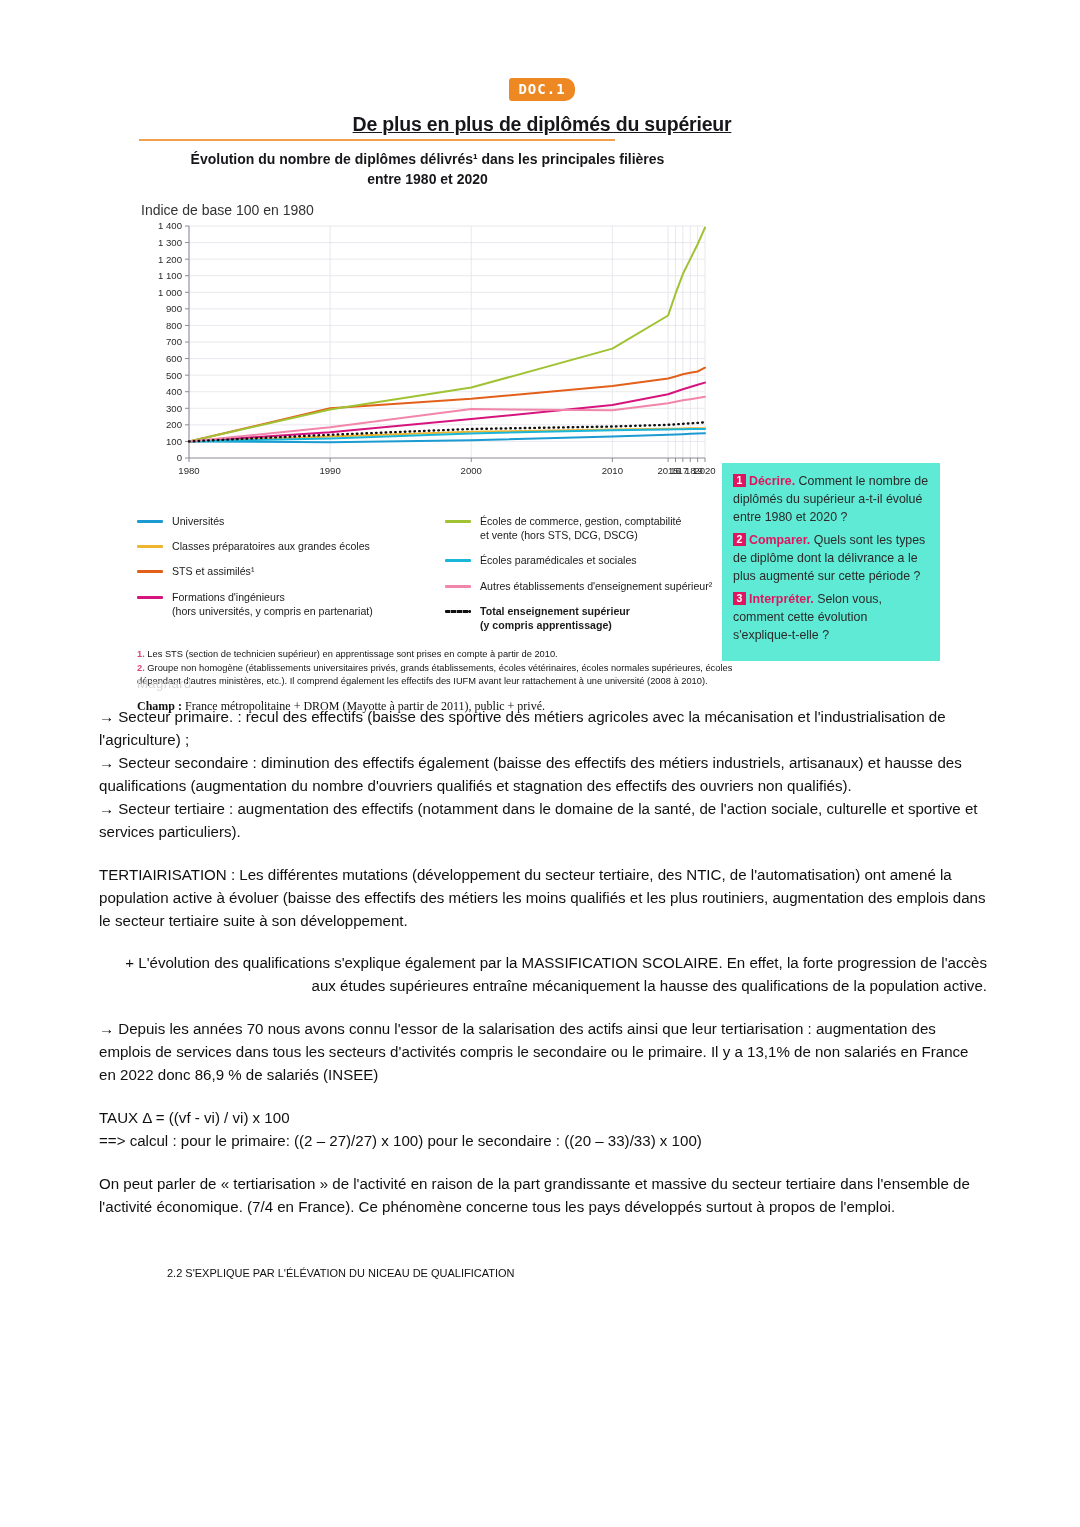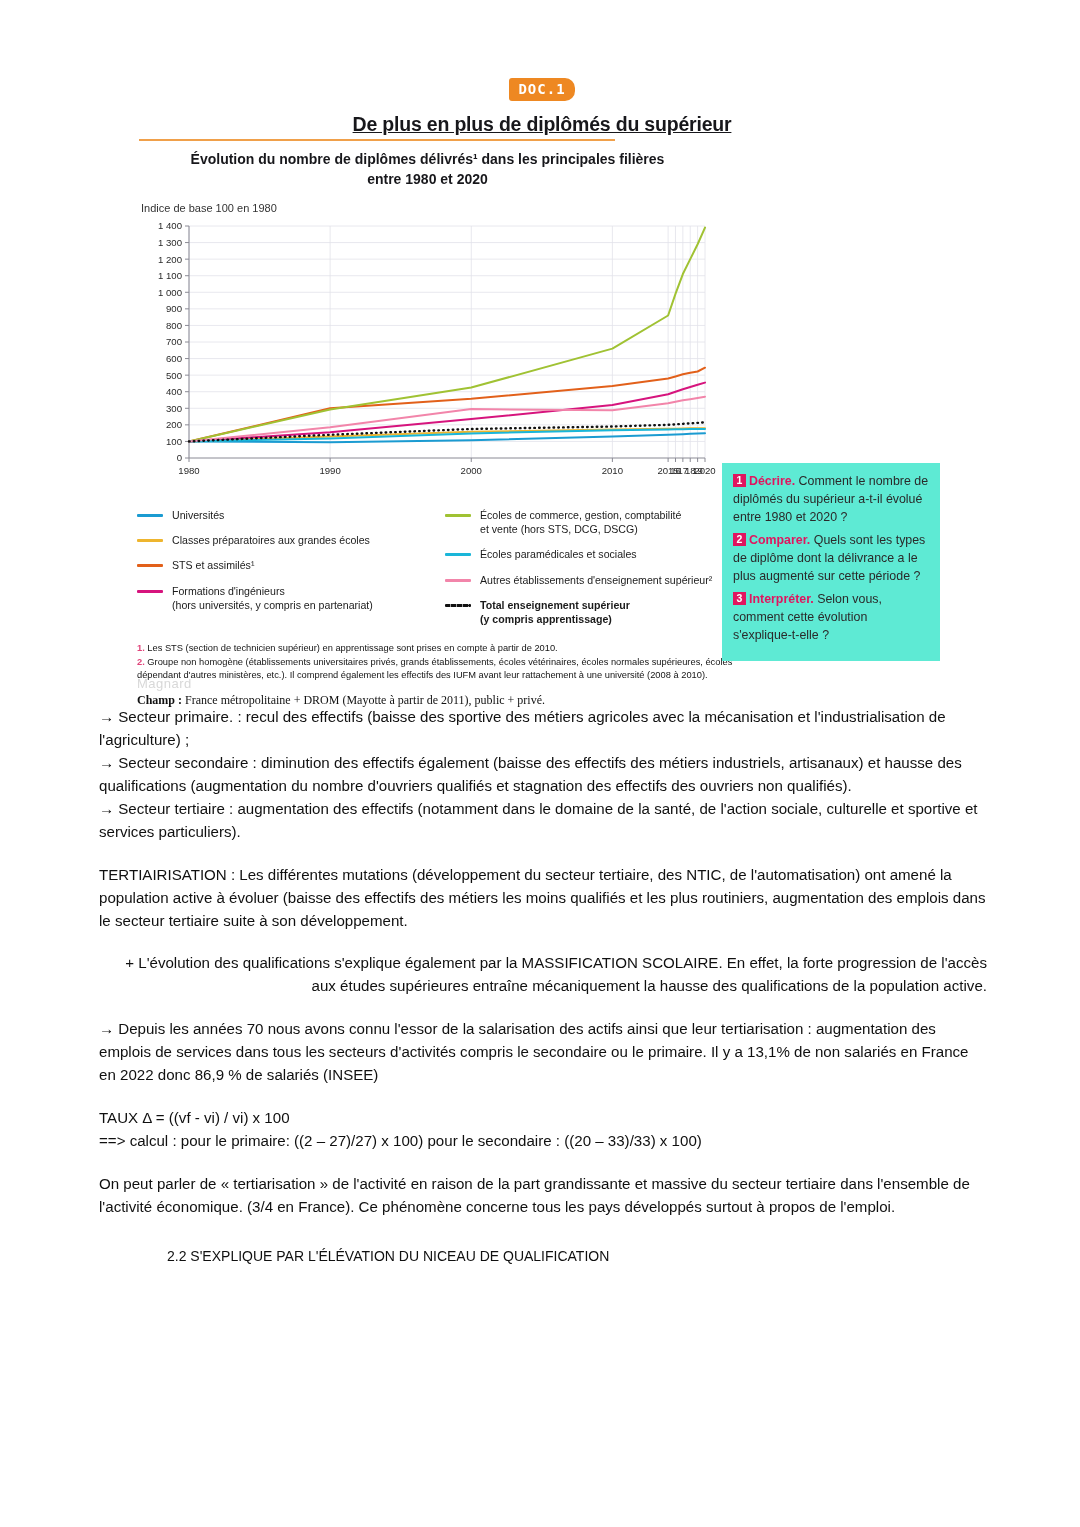--- a/index.html
+++ b/index.html
@@ -68,38 +68,38 @@
     margin-left: 8px;
   }
 
   .chart-area {
     position: relative;
     margin-top: 12px;
     width: 600px;
     height: 300px;
   }
   .axis-note {
-    font-size: 11px;
+    font-size: 14px;
     color: #333;
     position: absolute;
     left: 4px;
     top: 0;
   }
   .plot-wrap {
     position: absolute;
     left: 0;
     top: 18px;
     width: 580px;
     height: 272px;
   }
   .plot-svg { display: block; }
 
   
   .legend {
-    margin-top: 6px;
+    margin-top: 12px;
     display: flex;
     width: 600px;
   }
   .legend-col { width: 50%; }
   .legend-col.right { padding-left: 16px; }
   .legend-row {
     display: flex;
     align-items: flex-start;
     margin-bottom: 11px;
   }
@@ -191,23 +191,23 @@
     color: #101010;
   }
   .notes p { margin: 0; }
   .para-gap { height: 20px; }
   .hang {
     padding-left: 24px;
     text-indent: -24px;
     text-align: right;
   }
   .section-head {
-    margin-top: 27px;
+    margin-top: 46px;
     margin-left: 68px;
-    font-size: 14px;
+    font-size: 11px;
     color: #101010;
   }
 </style>
 </head>
 <body>
 
 <div class="doc-figure">
 
   <div class="doc-header">
     <span class="doc-badge">DOC.1</span>
@@ -379,15 +379,15 @@
   <div class="para-gap"></div>
   <p>TERTIAIRISATION : Les différentes mutations (développement du secteur tertiaire, des NTIC, de l'automatisation) ont amené la population active à évoluer (baisse des effectifs des métiers les moins qualifiés et les plus routiniers, augmentation des emplois dans le secteur tertiaire suite à son développement.</p>
   <div class="para-gap"></div>
   <p class="hang">+ L'évolution des qualifications s'explique également par la MASSIFICATION SCOLAIRE. En effet, la forte progression de l'accès aux études supérieures entraîne mécaniquement la hausse des qualifications de la population active.</p>
   <div class="para-gap"></div>
   <p>→ Depuis les années 70 nous avons connu l'essor de la salarisation des actifs ainsi que leur tertiarisation : augmentation des emplois de services dans tous les secteurs d'activités compris le secondaire ou le primaire.  Il y a 13,1% de non salariés en France en 2022 donc 86,9 % de salariés (INSEE)</p>
   <div class="para-gap"></div>
   <p>TAUX Δ = ((vf - vi) / vi) x 100</p>
   <p>==&gt; calcul : pour le primaire: ((2 – 27)/27) x 100) pour le secondaire : ((20 – 33)/33) x 100)</p>
   <div class="para-gap"></div>
-  <p>On peut parler de « tertiarisation » de l'activité en raison de la part grandissante et massive du secteur tertiaire dans l'ensemble de l'activité économique. (3/4 en France). Ce phénomène concerne tous les pays développés surtout à propos de l'emploi.</p>
+  <p>On peut parler de « tertiarisation » de l'activité en raison de la part grandissante et massive du secteur tertiaire dans l'ensemble de l'activité économique. (7/4 en France). Ce phénomène concerne tous les pays développés surtout à propos de l'emploi.</p>
   <div class="section-head">2.2 S'EXPLIQUE PAR L'ÉLÉVATION DU NICEAU DE QUALIFICATION</div>
 </div>
 
 </body></html>

